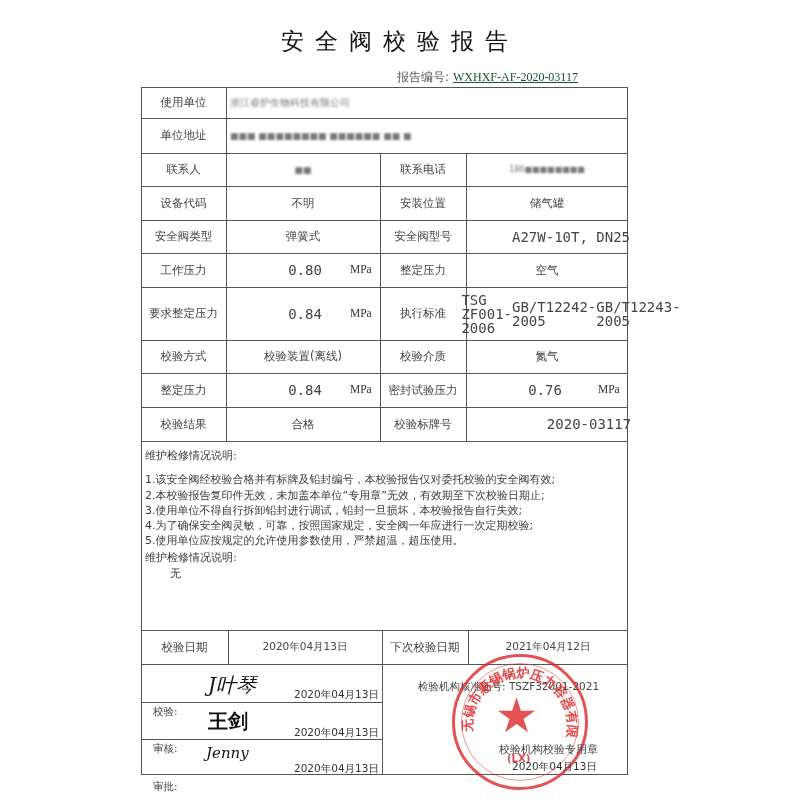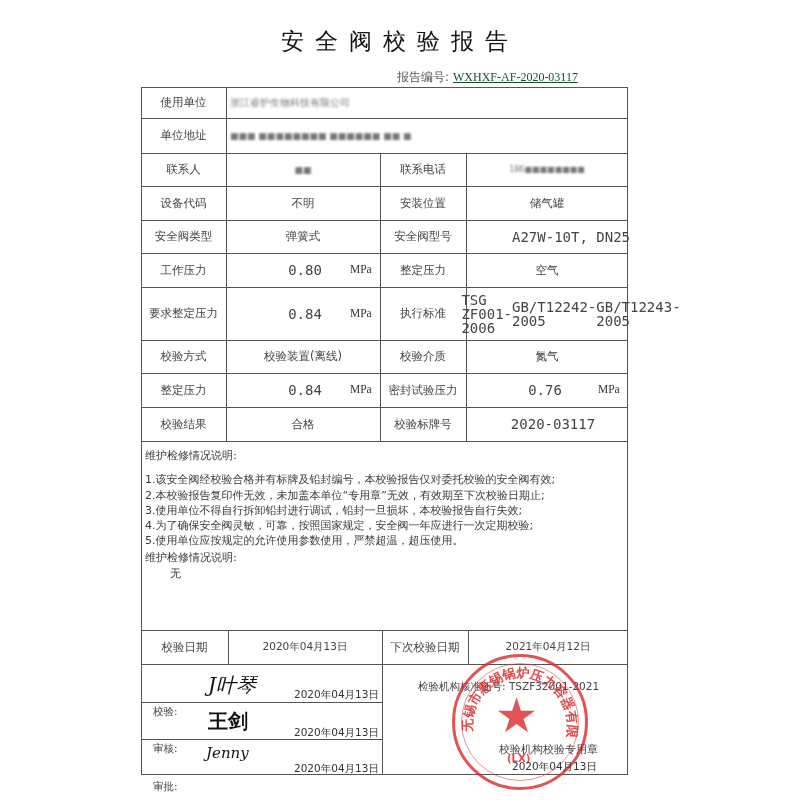--- a/index.html
+++ b/index.html
@@ -104,21 +104,21 @@
 <div class="cell" style="left:141px;top:373px;width:85px;height:34px">整定压力</div>
 <div class="cell mono" style="left:226px;top:373px;width:110px;height:34px">0.84</div>
 <div class="unit" style="left:350px;top:383px">MPa</div>
 <div class="cell" style="left:380px;top:373px;width:86px;height:34px">密封试验压力</div>
 <div class="cell mono" style="left:466px;top:373px;width:110px;height:34px">0.76</div>
 <div class="unit" style="left:598px;top:383px">MPa</div>
 
 <div class="cell" style="left:141px;top:407px;width:85px;height:34px">校验结果</div>
 <div class="cell" style="left:226px;top:407px;width:154px;height:34px">合格</div>
 <div class="cell" style="left:380px;top:407px;width:86px;height:34px">校验标牌号</div>
-<div class="cell mono" style="left:448px;top:407px;width:162px;height:34px">2020-03117</div>
+<div class="cell mono" style="left:484px;top:407px;width:162px;height:34px">2020-03117</div>
 
 <div class="notes" style="top:448px">维护检修情况说明:</div>
 <div class="notes" style="top:472px">1.该安全阀经校验合格并有标牌及铅封编号，本校验报告仅对委托校验的安全阀有效;</div>
 <div class="notes" style="top:488px">2.本校验报告复印件无效，未加盖本单位“专用章”无效，有效期至下次校验日期止;</div>
 <div class="notes" style="top:503px">3.使用单位不得自行拆卸铅封进行调试，铅封一旦损坏，本校验报告自行失效;</div>
 <div class="notes" style="top:518px">4.为了确保安全阀灵敏，可靠，按照国家规定，安全阀一年应进行一次定期校验;</div>
 <div class="notes" style="top:533px">5.使用单位应按规定的允许使用参数使用，严禁超温，超压使用。</div>
 <div class="notes" style="top:550px">维护检修情况说明:</div>
 <div class="notes" style="top:566px;left:170px">无</div>
 

